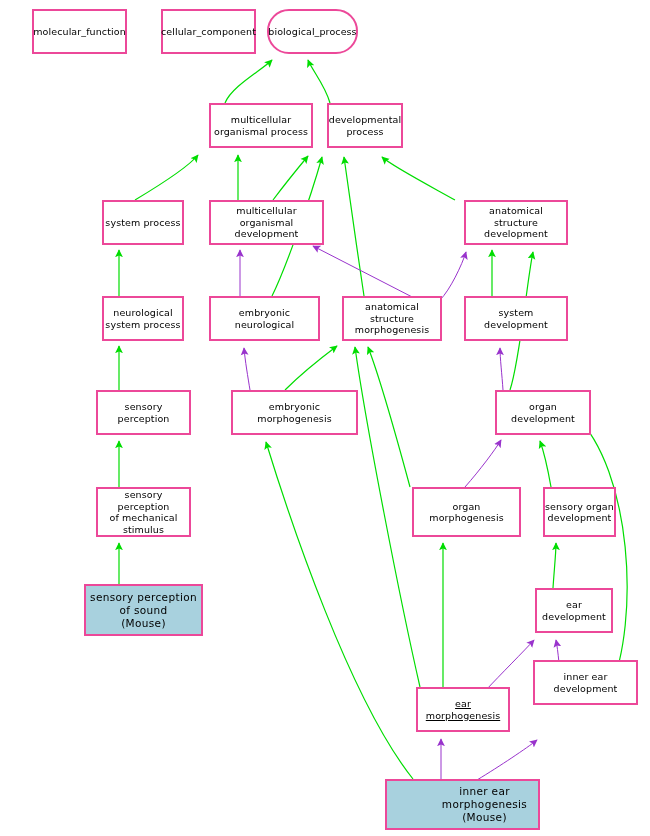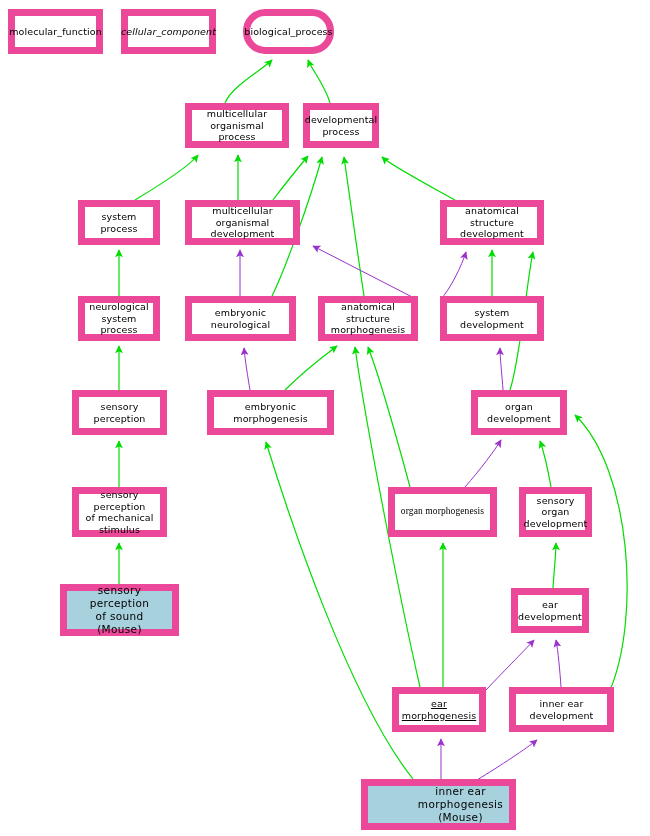--- a/index.html
+++ b/index.html
@@ -23,32 +23,33 @@
     position: absolute;
     top: 0;
     left: 0;
     width: 650px;
     height: 836px;
     pointer-events: none;
   }
   .go-node {
     position: absolute;
     box-sizing: border-box;
-    border: 7px solid #ec4899;
+    border: 2px solid #ec4899;
     background: #ffffff;
     display: flex;
     align-items: center;
     justify-content: center;
     text-align: center;
     font-size: 9.5px;
     line-height: 11.5px;
     color: #000000;
     letter-spacing: 0.1px;
     white-space: pre-line;
     z-index: 2;
+    margin-left: 24px;
   }
   .go-node.highlight {
     background: #a8d1de;
     font-size: 10.5px;
     line-height: 13px;
     letter-spacing: 0.35px;
   }
 </style>
 </head>
 <body>
@@ -93,48 +94,48 @@
         <path d="M 486 690 C 500 675 525 650 534 640" fill="none" stroke="#9933cc" stroke-width="1" marker-end="url(#arrow-part_of)"></path>
         <path d="M 561 687 C 560 672 558 650 556 640" fill="none" stroke="#9933cc" stroke-width="1" marker-end="url(#arrow-part_of)"></path>
         <path d="M 610 690 C 640 620 632 470 575 415" fill="none" stroke="#00dd00" stroke-width="1.2" marker-end="url(#arrow-is_a)"></path>
         <path d="M 441 779 L 441 739" fill="none" stroke="#9933cc" stroke-width="1" marker-end="url(#arrow-part_of)"></path>
         <path d="M 477 780 C 500 766 527 748 537 740" fill="none" stroke="#9933cc" stroke-width="1" marker-end="url(#arrow-part_of)"></path>
         <path d="M 413 779 C 350 700 290 520 266 442" fill="none" stroke="#00dd00" stroke-width="1.2" marker-end="url(#arrow-is_a)"></path>
       </g>
   </svg>
   <div id="nodes-layer">
       <div class="go-node" style="left: 8px; top: 9px; width: 95px; height: 45px;">molecular_function</div>
-      <div class="go-node" style="left: 121px; top: 9px; width: 95px; height: 45px; font-style: italic;">cellular_component</div>
+      <div class="go-node" style="left: 137px; top: 9px; width: 95px; height: 45px;">cellular_component</div>
       <div class="go-node" style="left: 243px; top: 9px; width: 91px; height: 45px; border-radius: 22px;">biological_process</div>
       <div class="go-node" style="left: 185px; top: 103px; width: 104px; height: 45px;">multicellular
 organismal process</div>
       <div class="go-node" style="left: 303px; top: 103px; width: 76px; height: 45px;">developmental
 process</div>
       <div class="go-node" style="left: 78px; top: 200px; width: 82px; height: 45px;">system process</div>
       <div class="go-node" style="left: 185px; top: 200px; width: 115px; height: 45px;">multicellular
 organismal development</div>
       <div class="go-node" style="left: 440px; top: 200px; width: 104px; height: 45px;">anatomical structure
 development</div>
       <div class="go-node" style="left: 78px; top: 296px; width: 82px; height: 45px;">neurological
 system process</div>
       <div class="go-node" style="left: 185px; top: 296px; width: 111px; height: 45px;">embryonic neurological</div>
       <div class="go-node" style="left: 318px; top: 296px; width: 100px; height: 45px;">anatomical structure
 morphogenesis</div>
       <div class="go-node" style="left: 440px; top: 296px; width: 104px; height: 45px;">system development</div>
       <div class="go-node" style="left: 72px; top: 390px; width: 95px; height: 45px;">sensory perception</div>
       <div class="go-node" style="left: 207px; top: 390px; width: 127px; height: 45px;">embryonic morphogenesis</div>
       <div class="go-node" style="left: 471px; top: 390px; width: 96px; height: 45px;">organ development</div>
-      <div class="go-node" style="left: 388px; top: 487px; width: 109px; height: 50px; font-family: Liberation Serif, serif;">organ morphogenesis</div>
+      <div class="go-node" style="left: 388px; top: 487px; width: 109px; height: 50px;">organ morphogenesis</div>
       <div class="go-node" style="left: 519px; top: 487px; width: 73px; height: 50px;">sensory organ
 development</div>
       <div class="go-node" style="left: 72px; top: 487px; width: 95px; height: 50px;">sensory perception
 of mechanical
 stimulus</div>
       <div class="go-node" style="left: 511px; top: 588px; width: 78px; height: 45px;">ear development</div>
       <div class="go-node highlight" style="left: 60px; top: 584px; width: 119px; height: 52px;">sensory perception
 of sound
 (Mouse)</div>
       <div class="go-node" style="left: 392px; top: 687px; width: 94px; height: 45px; text-decoration: underline;">ear morphogenesis</div>
-      <div class="go-node" style="left: 509px; top: 687px; width: 105px; height: 45px;">inner ear development</div>
+      <div class="go-node" style="left: 509px; top: 660px; width: 105px; height: 45px;">inner ear development</div>
       <div class="go-node highlight" style="left: 361px; top: 779px; width: 155px; height: 51px; padding-left: 44px;">inner ear morphogenesis
 (Mouse)</div>
     </div>
 </div>
 
 </body></html>

